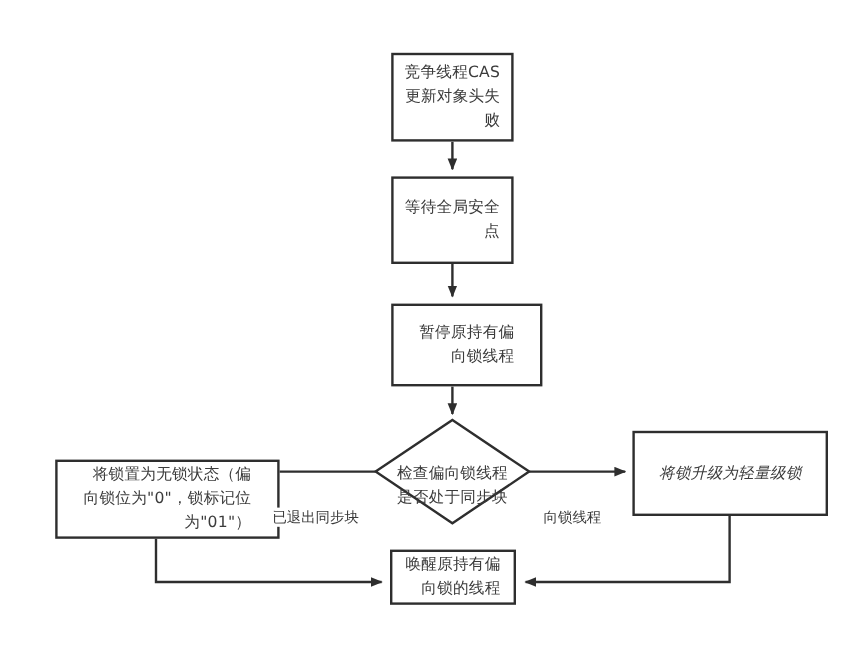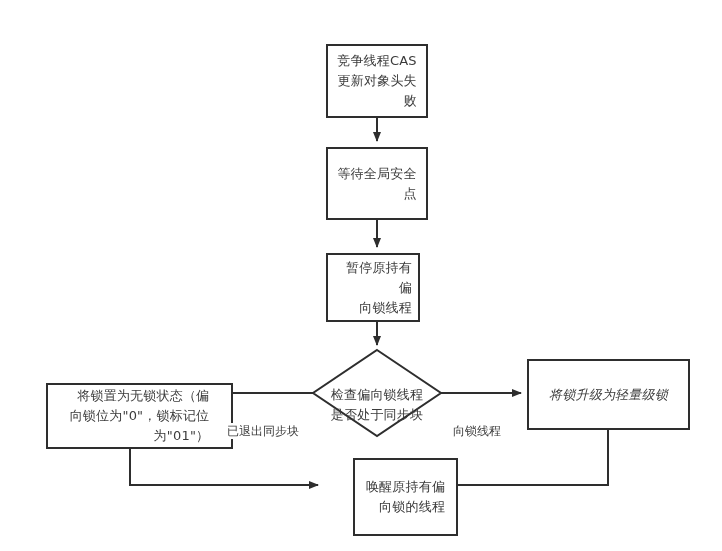--- a/index.html
+++ b/index.html
@@ -100,41 +100,41 @@
     <span class="node-text">竞争线程CAS
 更新对象头失
 败</span>
   </div>
 
   <div class="node box" style="left:326px; top:147px; width:102px; height:73px;">
     <span class="node-text">等待全局安全
 点</span>
   </div>
 
-  <div class="node box" style="left:326px; top:253px; width:94px; height:69px;">
+  <div class="node box" style="left:326px; top:253px; width:126px; height:69px;">
     <span class="node-text">暂停原持有偏
 向锁线程</span>
   </div>
 
   <div class="node decision" style="left:307px; top:363px; width:140px; height:60px;">
     <span class="node-text">检查偏向锁线程
 是否处于同步块</span>
   </div>
 
   <div class="node box" style="left:46px; top:359px; width:187px; height:66px;margin-top:24px;">
     <span class="node-text">将锁置为无锁状态（偏
 向锁位为"0"，锁标记位
 为"01"）</span>
   </div>
 
   <div class="node box" style="left:527px; top:359px; width:163px; height:71px;font-style:italic;">
     <span class="node-text">将锁升级为轻量级锁</span>
   </div>
 
-  <div class="node box" style="left:325px; top:458px; width:105px; height:78px;margin-left:28px;">
+  <div class="node box" style="left:325px; top:458px; width:105px; height:46px;">
     <span class="node-text">唤醒原持有偏
 向锁的线程</span>
   </div>
 
   <div class="edge-label" style="left:225px; top:385px;">已退出同步块</div>
 
   <div class="edge-label" style="left:451px; top:385px;">向锁线程</div>
 
 </div>
 

